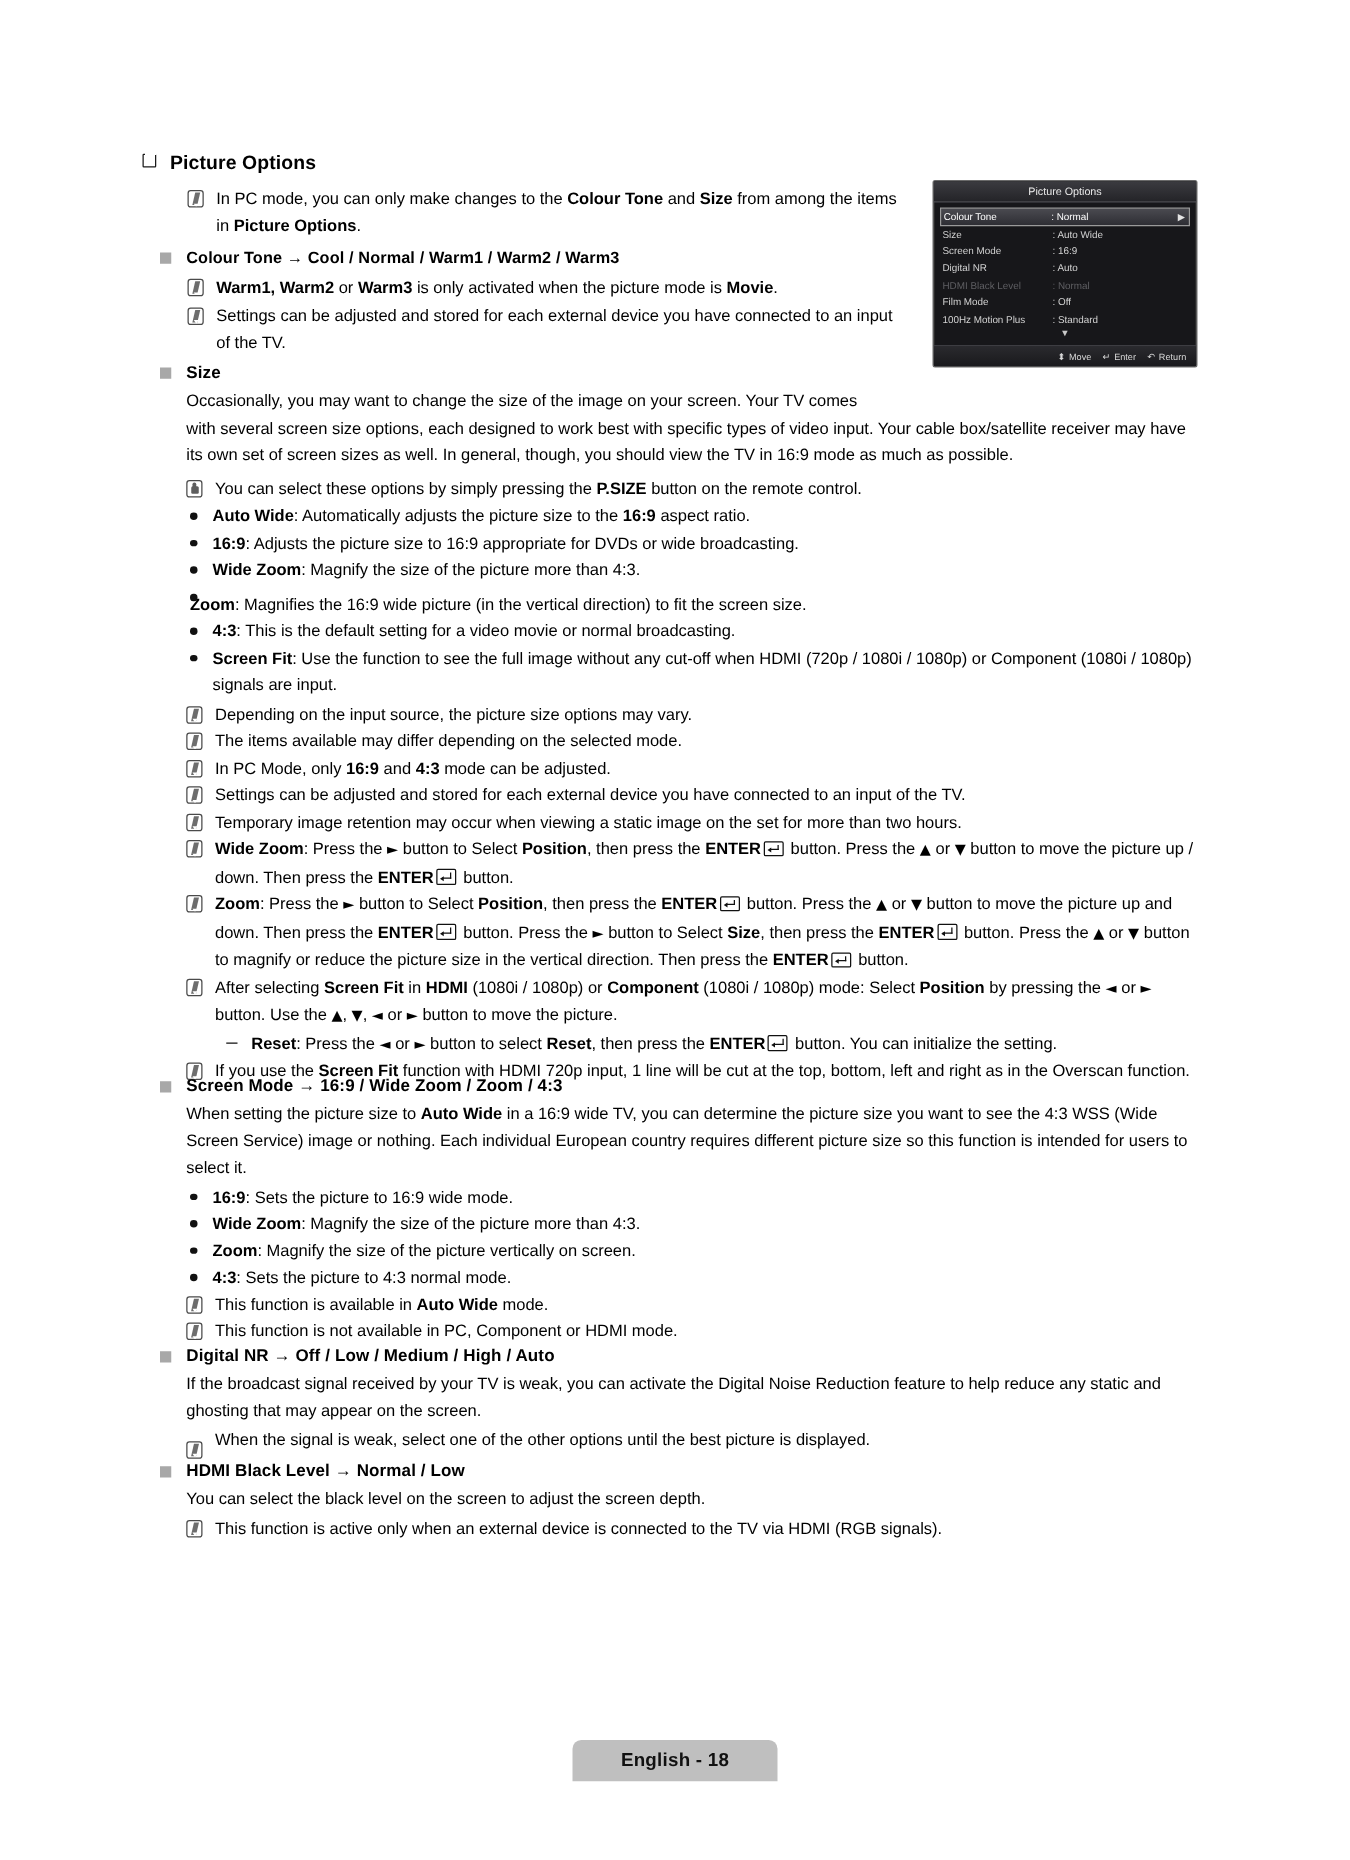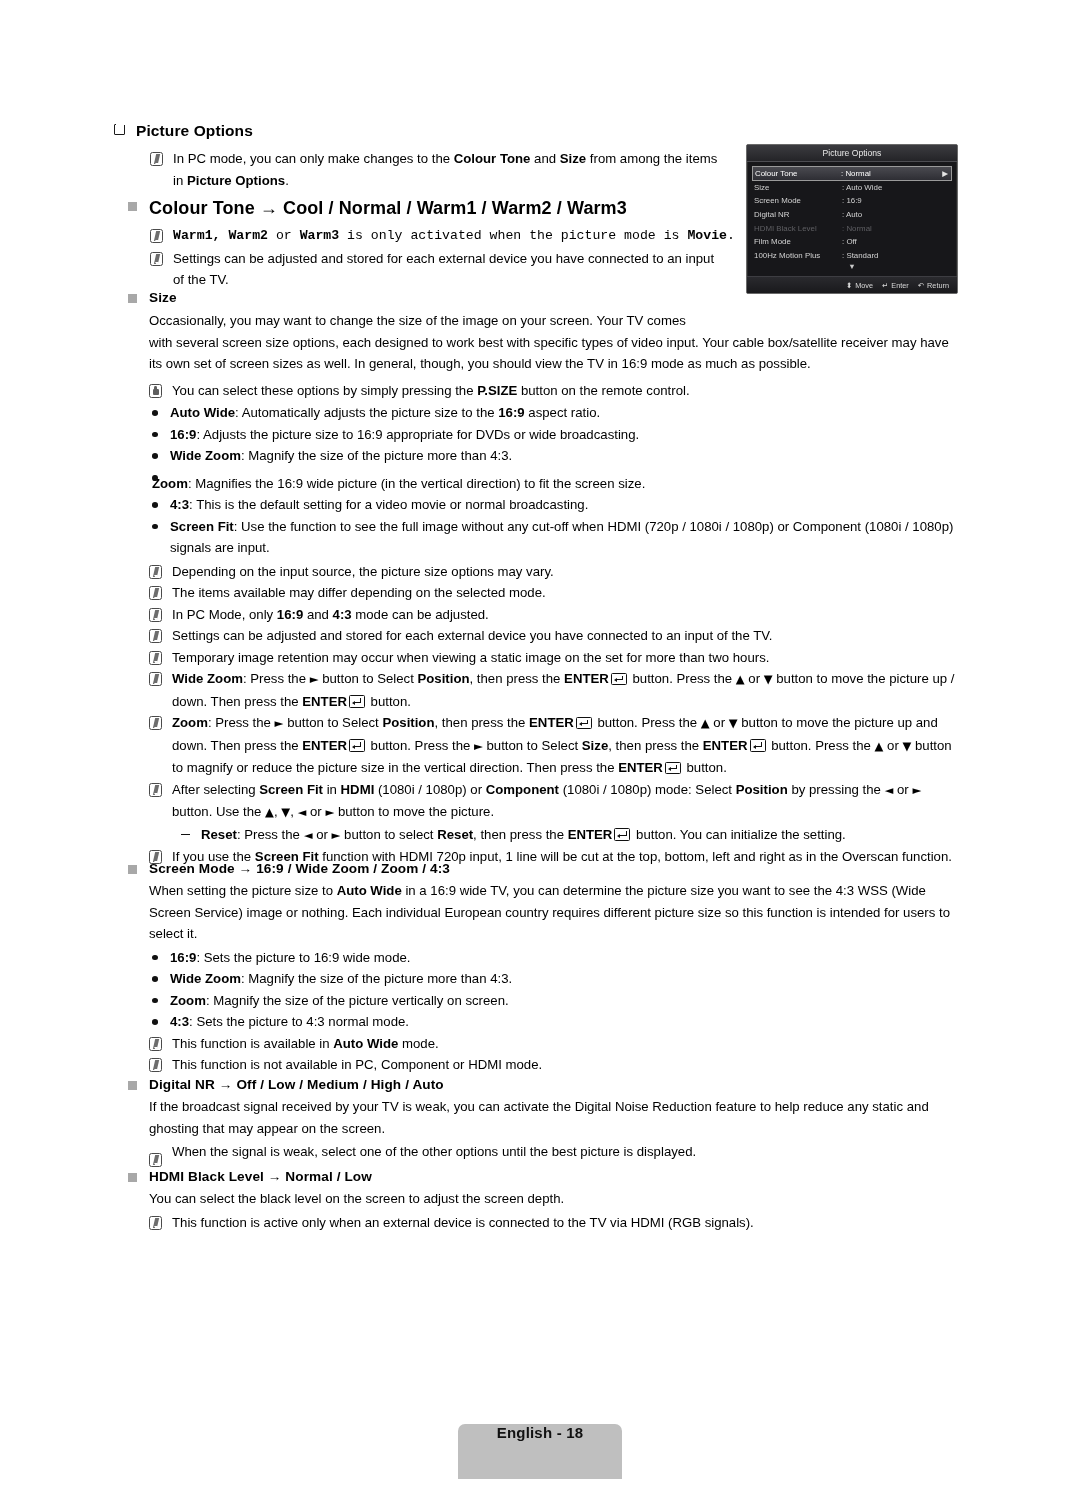--- a/index.html
+++ b/index.html
@@ -169,25 +169,25 @@
     justify-content: flex-end; gap: 9px; padding-right: 8px;
     background: linear-gradient(#2a2a2e,#19191c);
     border-top: 1px solid #3d3d42;
     color: #d8d8d8; font-size: 7.3px;
   }
   .tv-foot .fi { display: flex; align-items: center; gap: 3px; }
   .gl { font-family: "DejaVu Sans", sans-serif; font-size: 7.5px; }
 
   
   #pagetag {
-    position: absolute; left: 458px; top: 1424px;
-    width: 164px; height: 55px;
+    position: absolute; left: 458px; top: 1392px;
+    width: 164px; height: 33px;
     background: #bfbfbf;
     border-radius: 7px 7px 0 0;
-    display: flex; justify-content: center;
+    display: flex; align-items: center; justify-content: center;
     font-size: 15px; font-weight: bold; color: #111;
     letter-spacing: .2px;
   }
 </style>
 </head>
 <body>
 
 <div class="page">
 
   <div id="head-block">
@@ -197,23 +197,23 @@
   <div class="block" style="left:150px; top:148px; width:572px;">
     <div class="row">
       <span class="noteicon"></span>
       <span class="txt body-txt">In PC mode, you can only make changes to the <span class="b">Colour Tone</span> and <span class="b">Size</span> from among the items in <span class="b">Picture Options</span>.</span>
     </div>
   </div>
 
   <div class="block" style="left:128px; top:198px;">
     <div class="row">
       <span class="sqbullet"></span>
-      <span class="txt sec-title" style="font-size:18px;">Colour Tone → Cool / Normal / Warm1 / Warm2 / Warm3</span>
-    </div>
-    <div class="row" style="margin-top:6px; margin-left:22px;font-family:Liberation Mono, monospace;">
+      <span class="txt sec-title" style="font-size:13px;">Colour Tone → Cool / Normal / Warm1 / Warm2 / Warm3</span>
+    </div>
+    <div class="row" style="margin-top:6px; margin-left:22px;">
       <span class="noteicon"></span>
       <span class="txt body-txt"><span class="b">Warm1, Warm2</span> or <span class="b">Warm3</span> is only activated when the picture mode is <span class="b">Movie</span>.</span>
     </div>
     <div class="row" style="margin-top:1px; margin-left:22px; width:570px;">
       <span class="noteicon"></span>
       <span class="txt body-txt">Settings can be adjusted and stored for each external device you have connected to an input of the TV.</span>
     </div>
   </div>
 
   <div class="block" style="left:128px; top:290px;">

